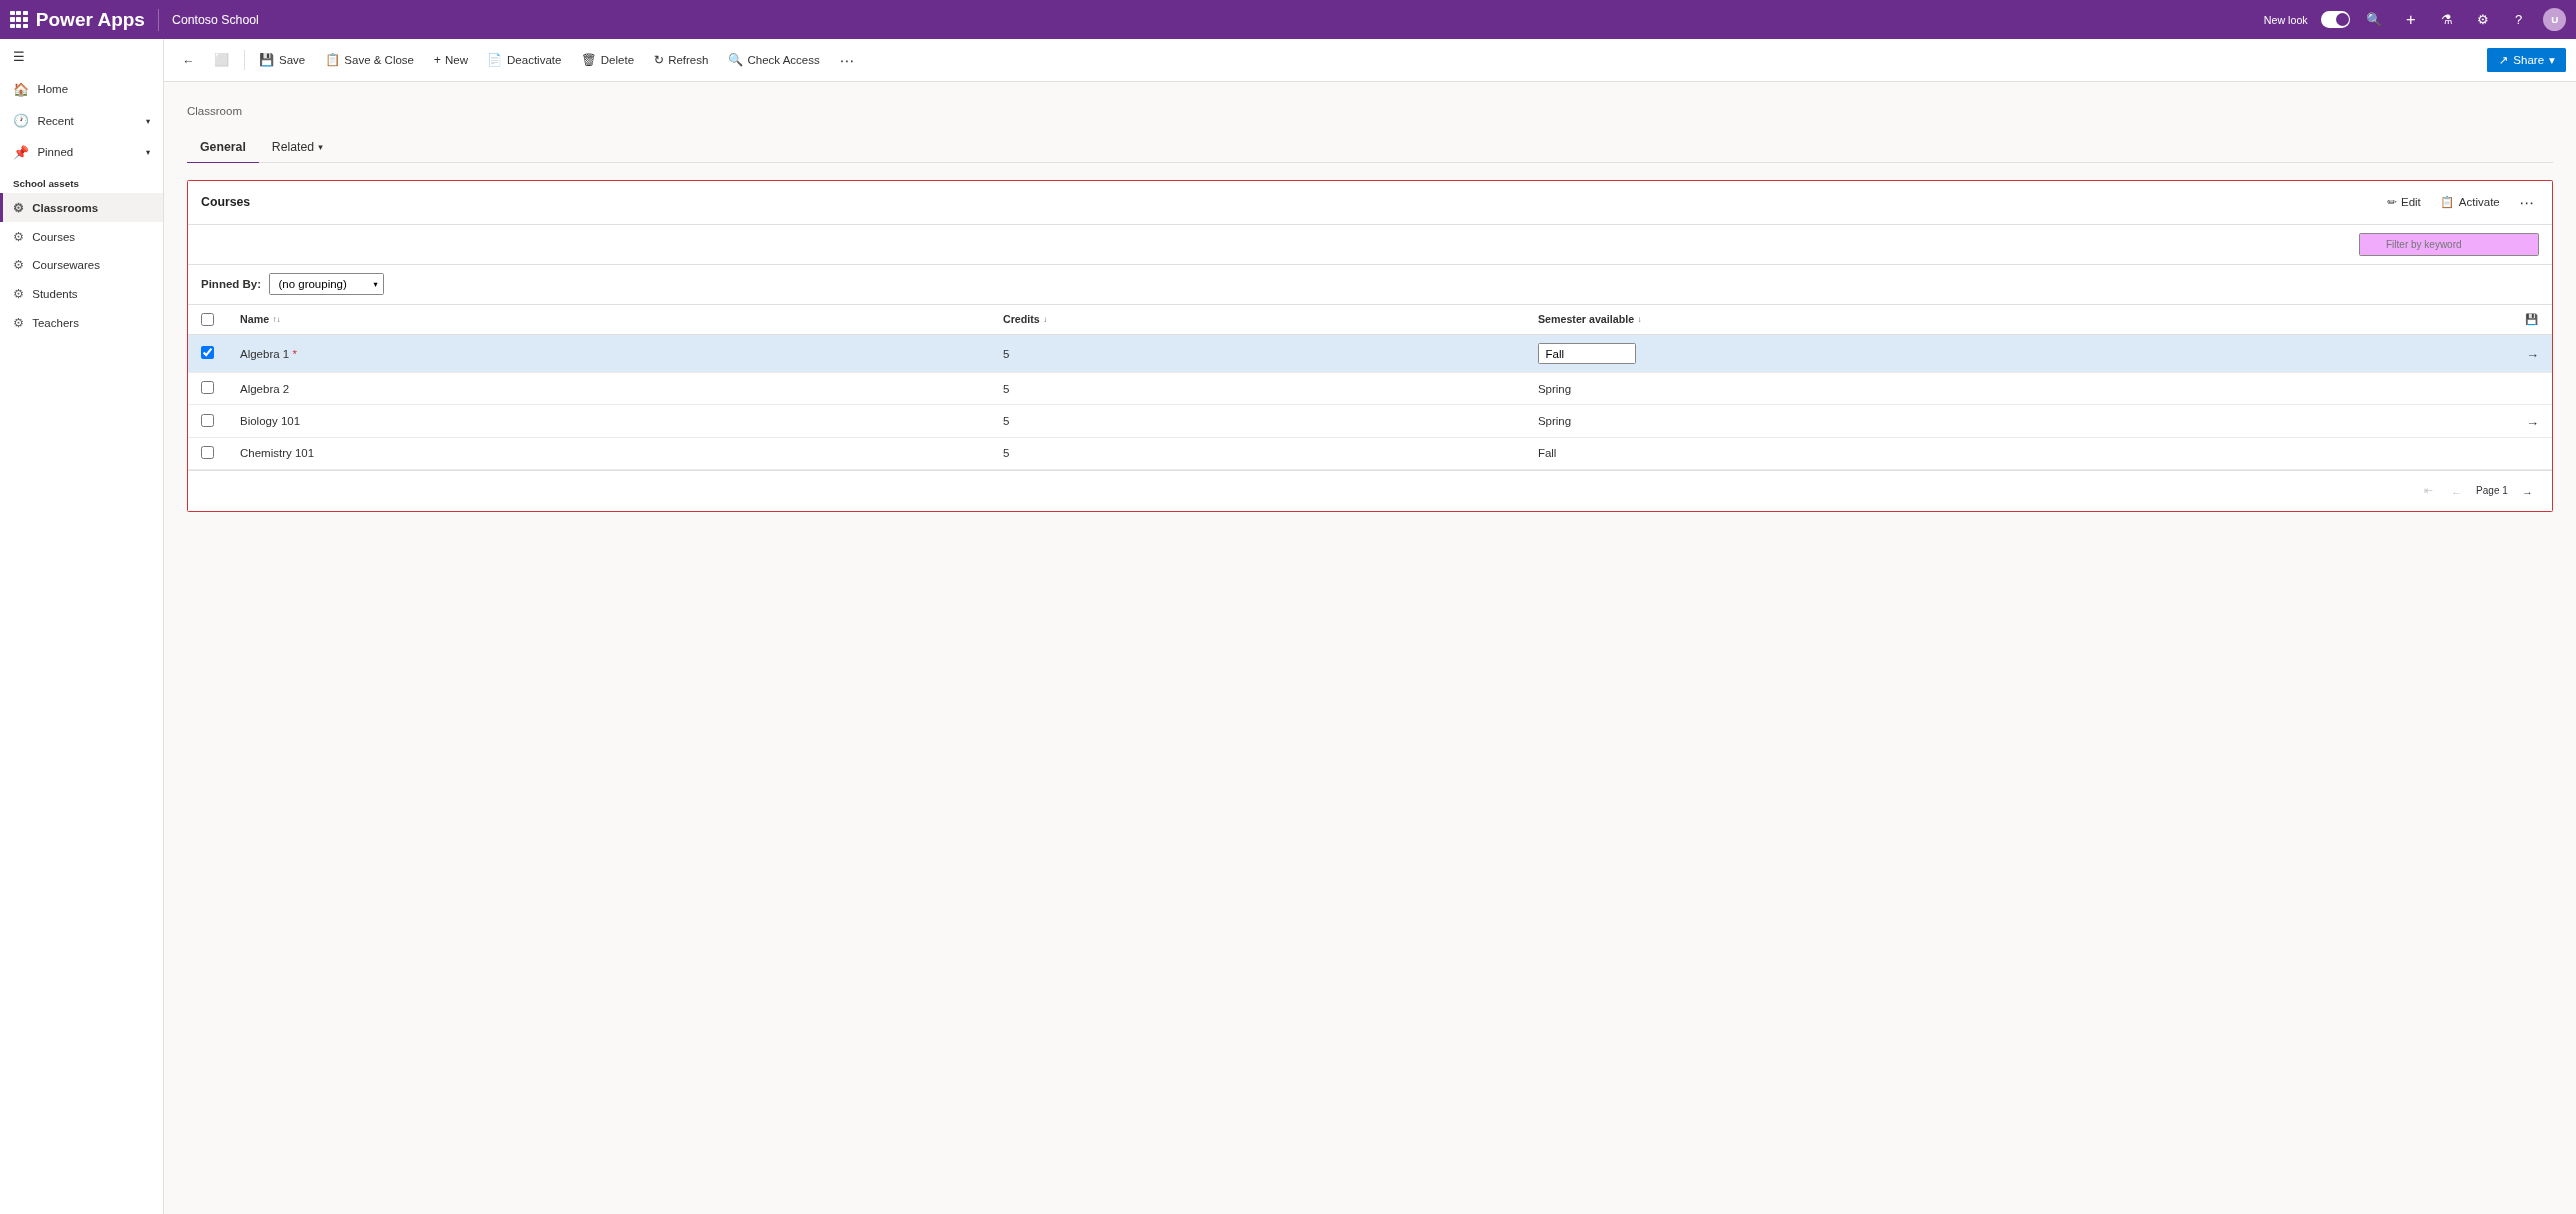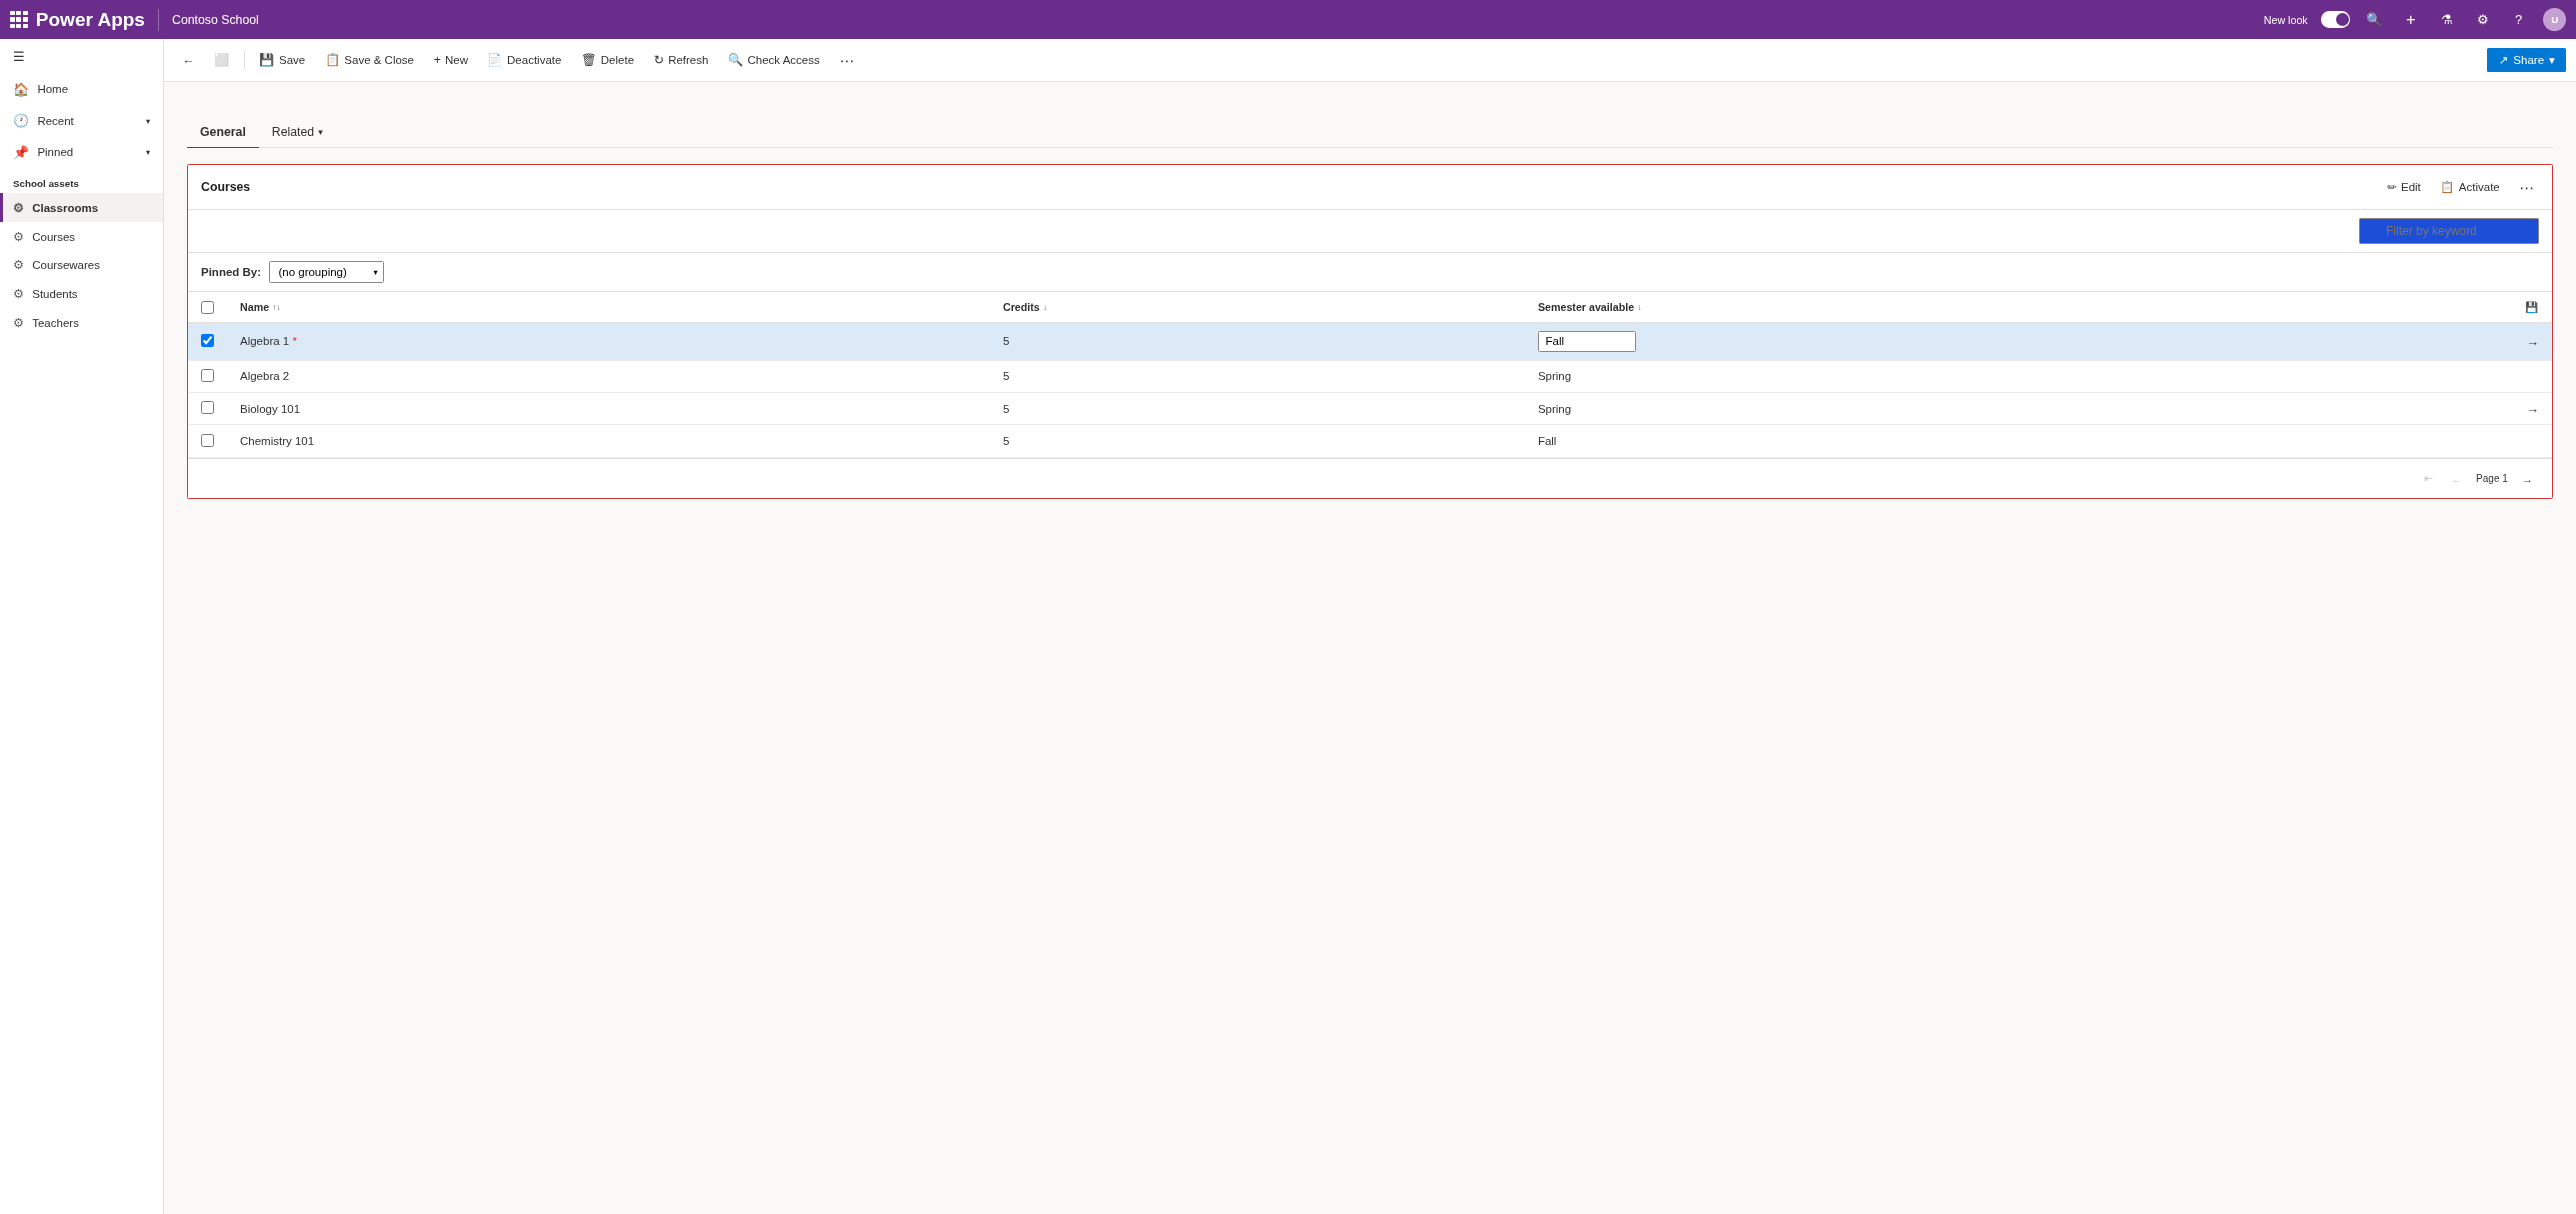--- a/index.html
+++ b/index.html
@@ -292,22 +292,22 @@
       padding: 8.2px 13px;
       display: flex;
       justify-content: flex-end;
       border-bottom: 0.8px solid #e1dfdd;
     }
     .filter-input {
       width: 180px;
       padding: 4.9px 8.2px 4.9px 26px;
       border: 0.8px solid #8a8886;
       border-radius: 1.6px;
-      font-size: 12px;
-      background: #1d4ed8;
+      font-size: 10px;
+      background: #f0abfc;
       position: relative;
     }
     .filter-wrapper {
       position: relative;
     }
     .filter-icon {
       position: absolute;
       left: 7.4px;
       top: 50%;
       transform: translateY(-50%);
@@ -551,20 +551,21 @@
       <button class="share-btn">
         <span>↗</span>
         <span>Share</span>
         <span>▾</span>
       </button>
     </div>
 
     <div class="content">
 
       <div class="record-header">
+        <div class="record-subtitle">Classroom</div>
       </div>
 
       <div class="tabs">
         <div class="tab active">
           <span>General</span>
         </div>
         <div class="tab tab-related">
           <span>Related</span>
           <span style="font-size:9px;">▾</span>
         </div>

